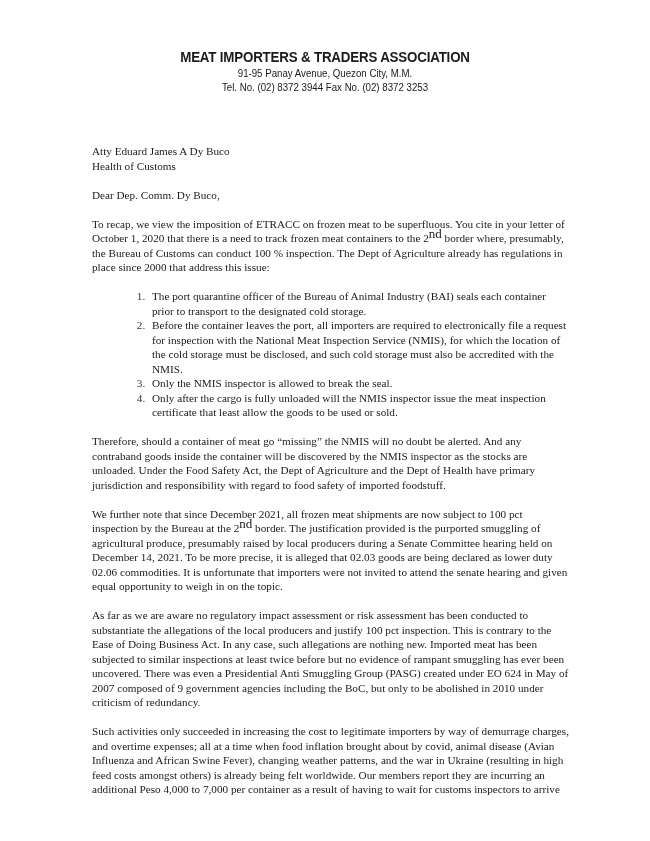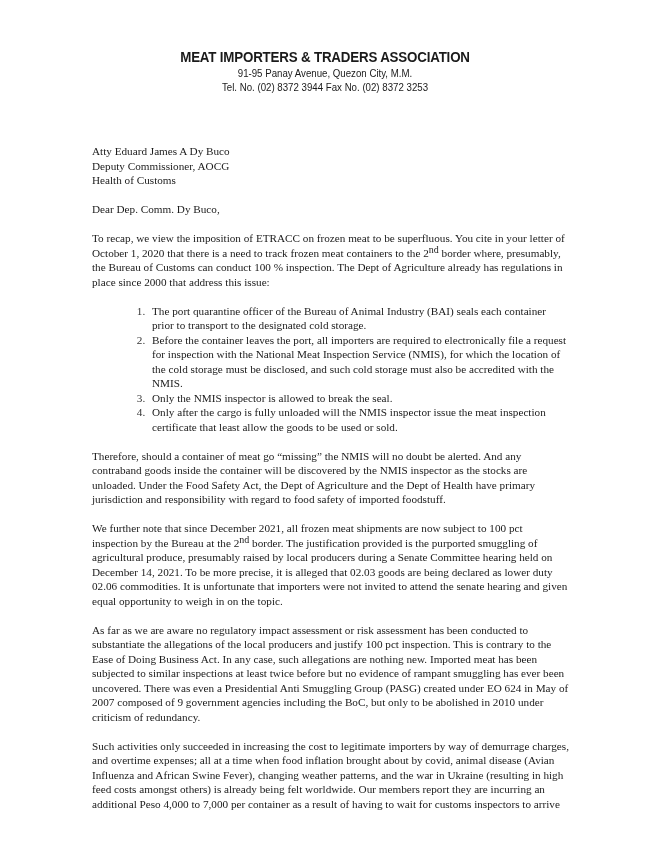--- a/index.html
+++ b/index.html
@@ -9,37 +9,36 @@
   .lh-title { font-size:14.5px; font-weight:bold; letter-spacing:-0.2px; line-height:17px; transform:scaleX(0.92); }
   .lh-line { font-size:11px; line-height:14px; transform:scaleX(0.88); }
   .body { position:absolute; left:92px; top:120px; width:478px; font-family:"Liberation Serif", serif; font-size:11.2px; line-height:14.5px; color:#1a1a1a; }
   .body p { margin:0 0 14.5px 0; }
   .date { margin-bottom:29px !important; }
   .addr { margin-bottom:14.5px !important;margin-top:24px; }
   .addr div { line-height:14.5px; }
   ol { margin:0 0 14.5px 0; padding-left:56px; }
   ol li { padding-left:4px; }
   ol li::marker { color:#333; }
-  sup { font-size:10px; line-height:0; vertical-align:4px; }
+  sup { font-size:13px; line-height:0; vertical-align:4px; }
 </style>
 </head>
 <body>
 
 <div class="page">
   <div class="letterhead">
     <div class="lh-title">MEAT IMPORTERS &amp; TRADERS ASSOCIATION</div>
     <div class="lh-line">91-95 Panay Avenue, Quezon City, M.M.</div>
     <div class="lh-line">Tel. No. (02) 8372 3944  Fax No. (02) 8372 3253</div>
   </div>
 
   <div class="body">
 
     <div class="addr">
       <div>Atty Eduard James A Dy Buco</div>
-      <div>Deputy Commissioner, AOCG</div>
       <div>Health of Customs</div>
     </div>
 
     <p>Dear Dep. Comm. Dy Buco,</p>
 
 
     <p><span>To recap, we view the imposition of ETRACC on frozen meat to be superfluous. You cite in your letter of October 1, 2020 that there is a need to track frozen meat containers to the 2</span><sup>nd</sup><span> border where, presumably, the Bureau of Customs can conduct 100 % inspection. The Dept of Agriculture already has regulations in place since 2000 that address this issue:</span></p>
 
     <ol>
       <li>The port quarantine officer of the Bureau of Animal Industry (BAI) seals each container prior to transport to the designated cold storage.</li>

